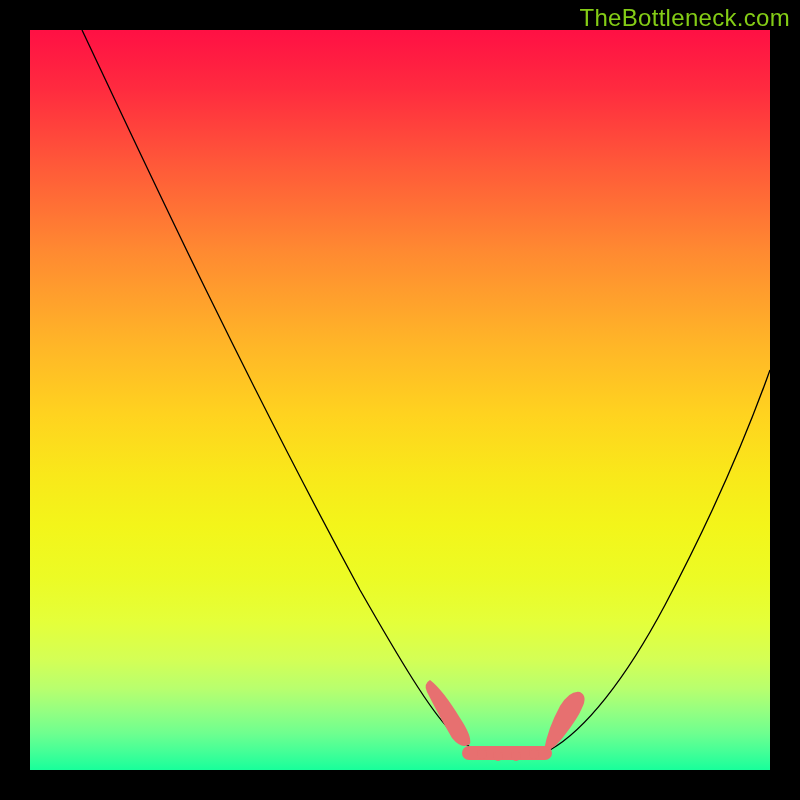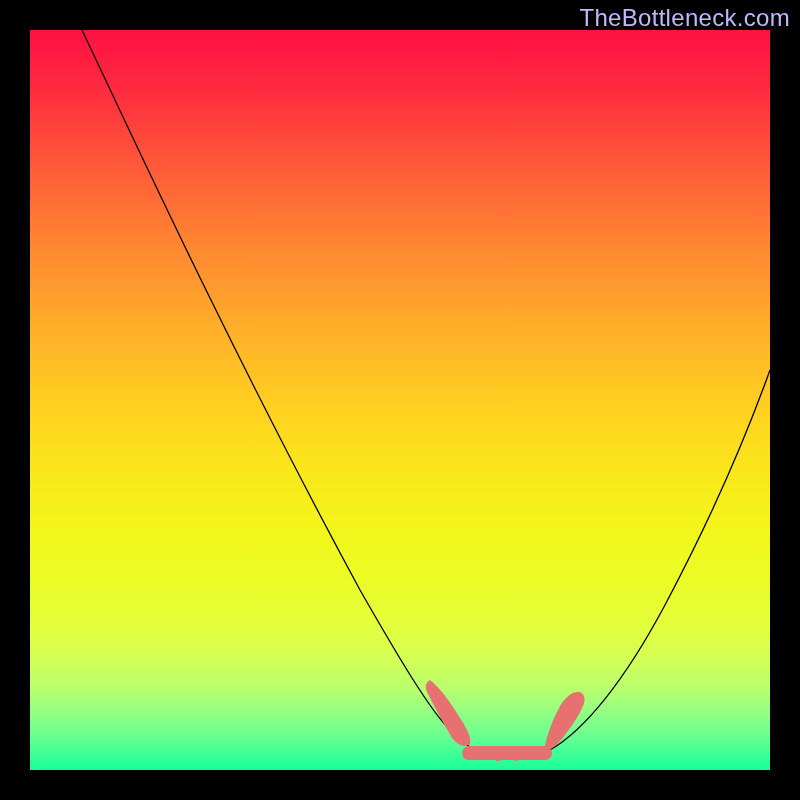--- a/index.html
+++ b/index.html
@@ -35,21 +35,21 @@
       #45ff97 97.5%,
       #18ff9b 100%
     );
   }
   .watermark {
     position: absolute;
     top: 4px;
     right: 10px;
     font-size: 24px;
     font-weight: 500;
-    color: #c4b5fd;
+    color: #84cc16;
     letter-spacing: 0.3px;
   }
   svg.curves {
     position: absolute;
     left: 0; top: 0;
     width: 740px; height: 740px;
     overflow: visible;
   }
   .thin { stroke: #000; stroke-width: 1.3; fill: none; }
   .blob { fill: #e77070; stroke: none; }

